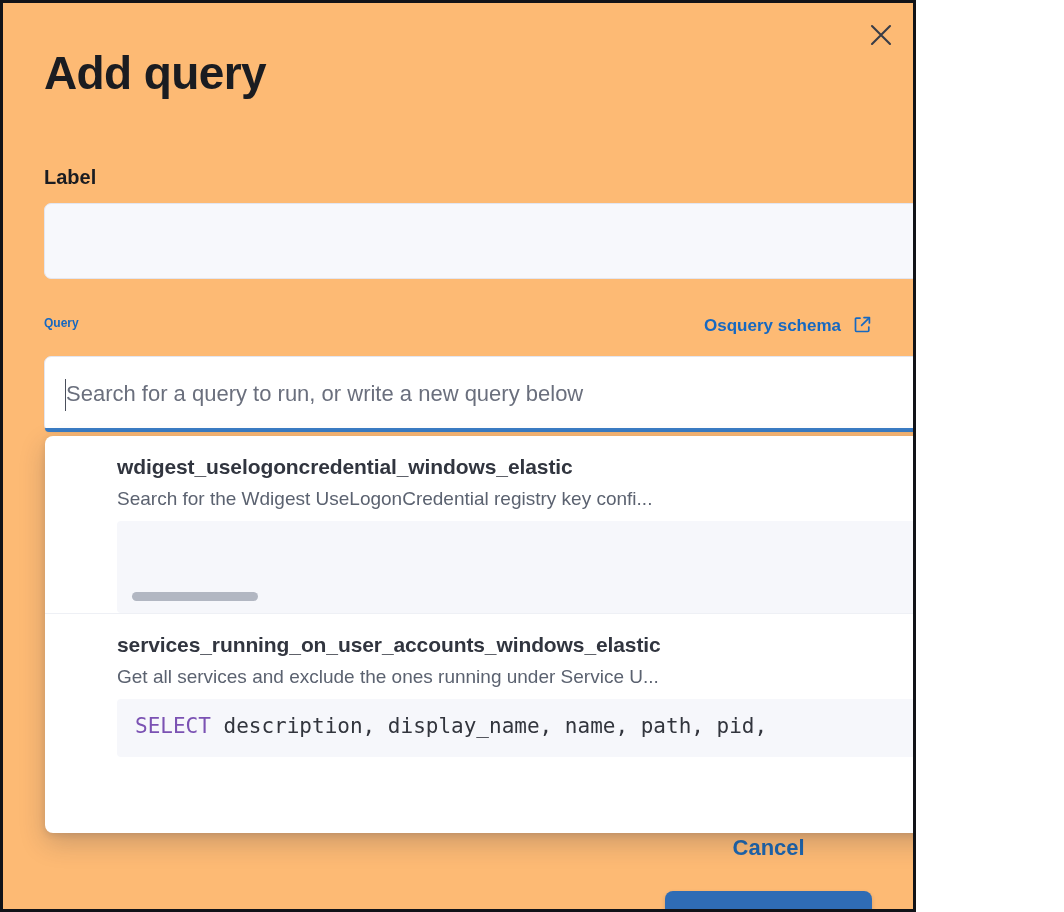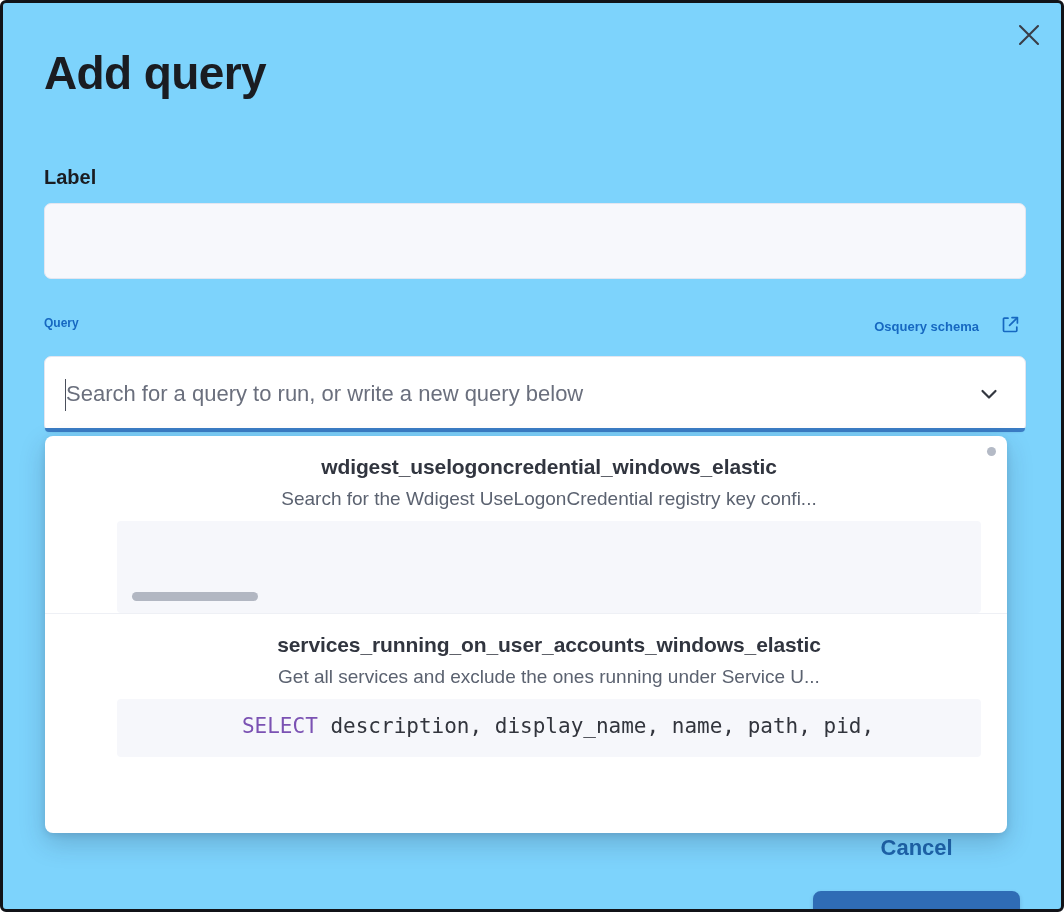--- a/index.html
+++ b/index.html
@@ -10,26 +10,26 @@
   body {
     width: 1064px;
     height: 912px;
     font-family: "Liberation Sans", sans-serif;
     -webkit-font-smoothing: antialiased;
     overflow: hidden;
   }
 
   .screen {
     position: relative;
-    width: 1064px;
+    width: 916px;
     height: 912px;
     box-sizing: border-box;
     border: 3px solid #111318;
-    border-radius: 6px;
-    background: #7dd3fc;
+    border-radius: 0;
+    background: #fdba74;
     overflow: hidden;
   }
 
   
   .close-btn {
     position: absolute;
     top: 12px;
     right: 12px;
     width: 40px;
     height: 40px;
@@ -88,27 +88,27 @@
     left: 41px;
     top: 313px;
     font-size: 12px;
     font-weight: 700;
     color: #1668c1;
   }
   .schema-link {
     position: absolute;
     right: 41px;
     top: 313px;
-    font-size: 13px;
+    font-size: 17px;
     font-weight: 700;
     color: #1668c1;
     text-decoration: none;
     display: flex;
-    align-items: flex-end;
-    gap: 22px;
+    align-items: flex-start;
+    gap: 12px;
     cursor: pointer;
     white-space: nowrap;
   }
   .schema-link svg { display: block; margin-top: -1px; }
 
   
   .combobox {
     position: absolute;
     left: 41px;
     top: 353px;
@@ -218,21 +218,20 @@
     top: 11px;
     width: 9px;
     height: 9px;
     border-radius: 50%;
     background: #b4bac6;
   }
   .dd-item {
     position: relative;
     padding: 19px 26px 0 72px;
     cursor: pointer;
-    text-align: center;
   }
   .dd-item + .dd-item { border-top: 1px solid #eef0f5; }
   .dd-title {
     font-size: 21px;
     font-weight: 700;
     color: #31353f;
     letter-spacing: -0.1px;
     margin: 0 0 9px 0;
   }
   .dd-desc {

